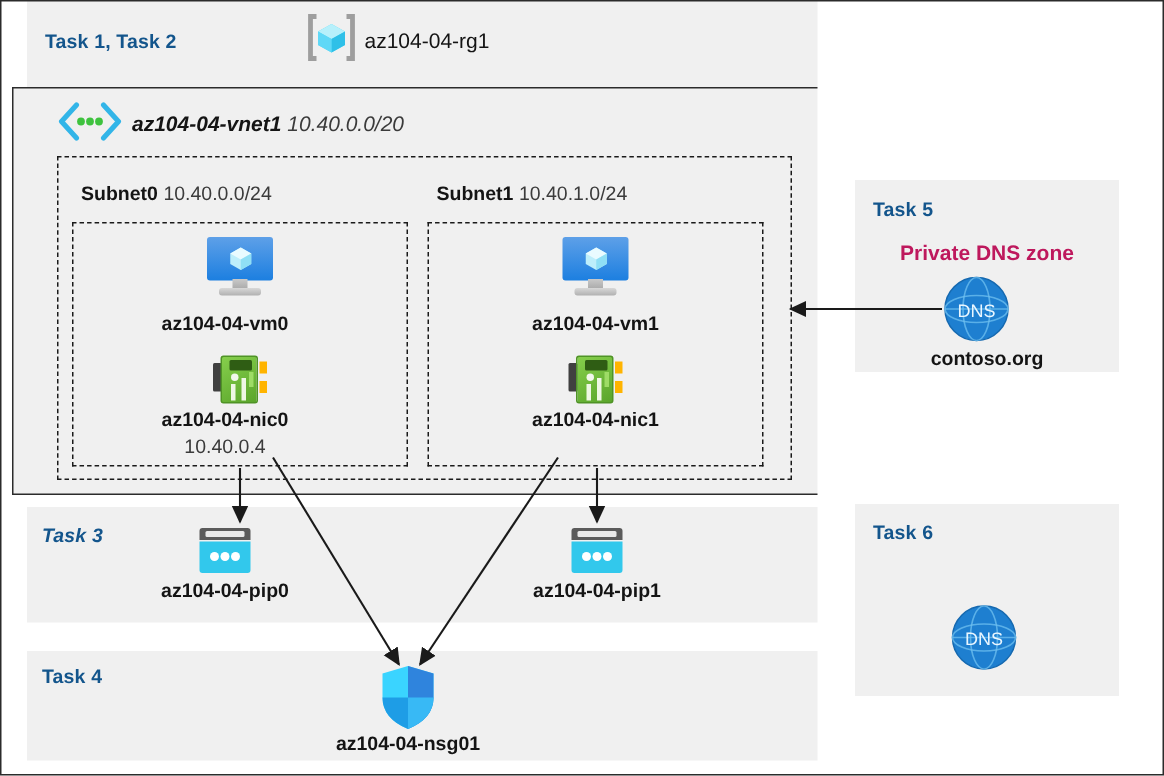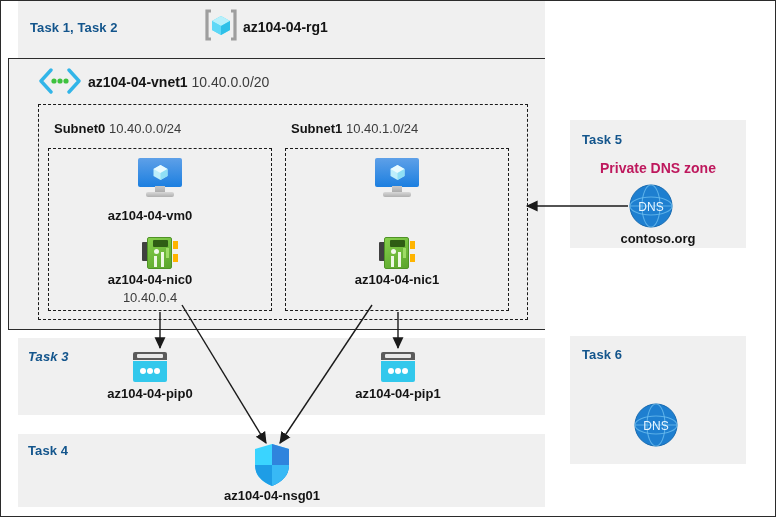--- a/index.html
+++ b/index.html
@@ -54,28 +54,28 @@
   #subnet0-inner{left:48px;top:148px;width:224px;height:163px;}
   #subnet1-inner{left:285px;top:148px;width:224px;height:163px;}
 
   .subnet-title{
     position:absolute;font-size:13px;color:#3b3b3b;white-space:nowrap;
   }
   .subnet-title b{color:#141414;font-weight:bold;}
 
   
   #vnet-title{
-    position:absolute;left:88px;top:74px;font-size:14px;color:#3b3b3b;white-space:nowrap;
+    position:absolute;left:88px;top:74px;font-size:14px;color:#3b3b3b;white-space:nowrap;font-style:italic;
   }
   #vnet-title b{color:#141414;font-weight:bold;font-size:14px;}
 
   
   #rg-title{
     position:absolute;left:243px;top:19px;font-size:14px;color:#141414;
-    font-weight:bold;white-space:nowrap;
+    font-weight:normal;white-space:nowrap;
   }
 
   
   .node-label{
     position:absolute;text-align:center;font-size:13px;font-weight:bold;
     color:#141414;white-space:nowrap;
   }
   .node-sub{
     position:absolute;text-align:center;font-size:13px;color:#3b3b3b;white-space:nowrap;
   }
@@ -233,20 +233,21 @@
     <div class="vm-cube">
       <svg width="17" height="17" viewBox="0 0 17 17">
         <polygon points="8.5,1 15.5,5 15.5,12 8.5,16 1.5,12 1.5,5" fill="#bdeefb"></polygon>
         <polygon points="8.5,1 15.5,5 8.5,9 1.5,5" fill="#e9fbff"></polygon>
         <polygon points="8.5,9 15.5,5 15.5,12 8.5,16" fill="#8fdff5"></polygon>
       </svg>
     </div>
     <div class="vm-neck"></div>
     <div class="vm-base"></div>
   </div>
+  <div class="node-label" style="left:307px;top:208px;width:180px;">az104-04-vm1</div>
 
   <div class="icon nic-icon" style="left:379px;top:236px;">
     <div class="nic-bracket"></div>
     <div class="nic-body"></div>
     <div class="nic-chip"></div>
     <div class="nic-dot"></div>
     <div class="nic-trace" style="left:12px;top:20px;height:11px;"></div>
     <div class="nic-trace" style="left:19px;top:16px;height:15px;"></div>
     <div class="nic-trace2" style="left:24px;top:12px;height:10px;"></div>
     <div class="nic-pin" style="top:5px;"></div>

